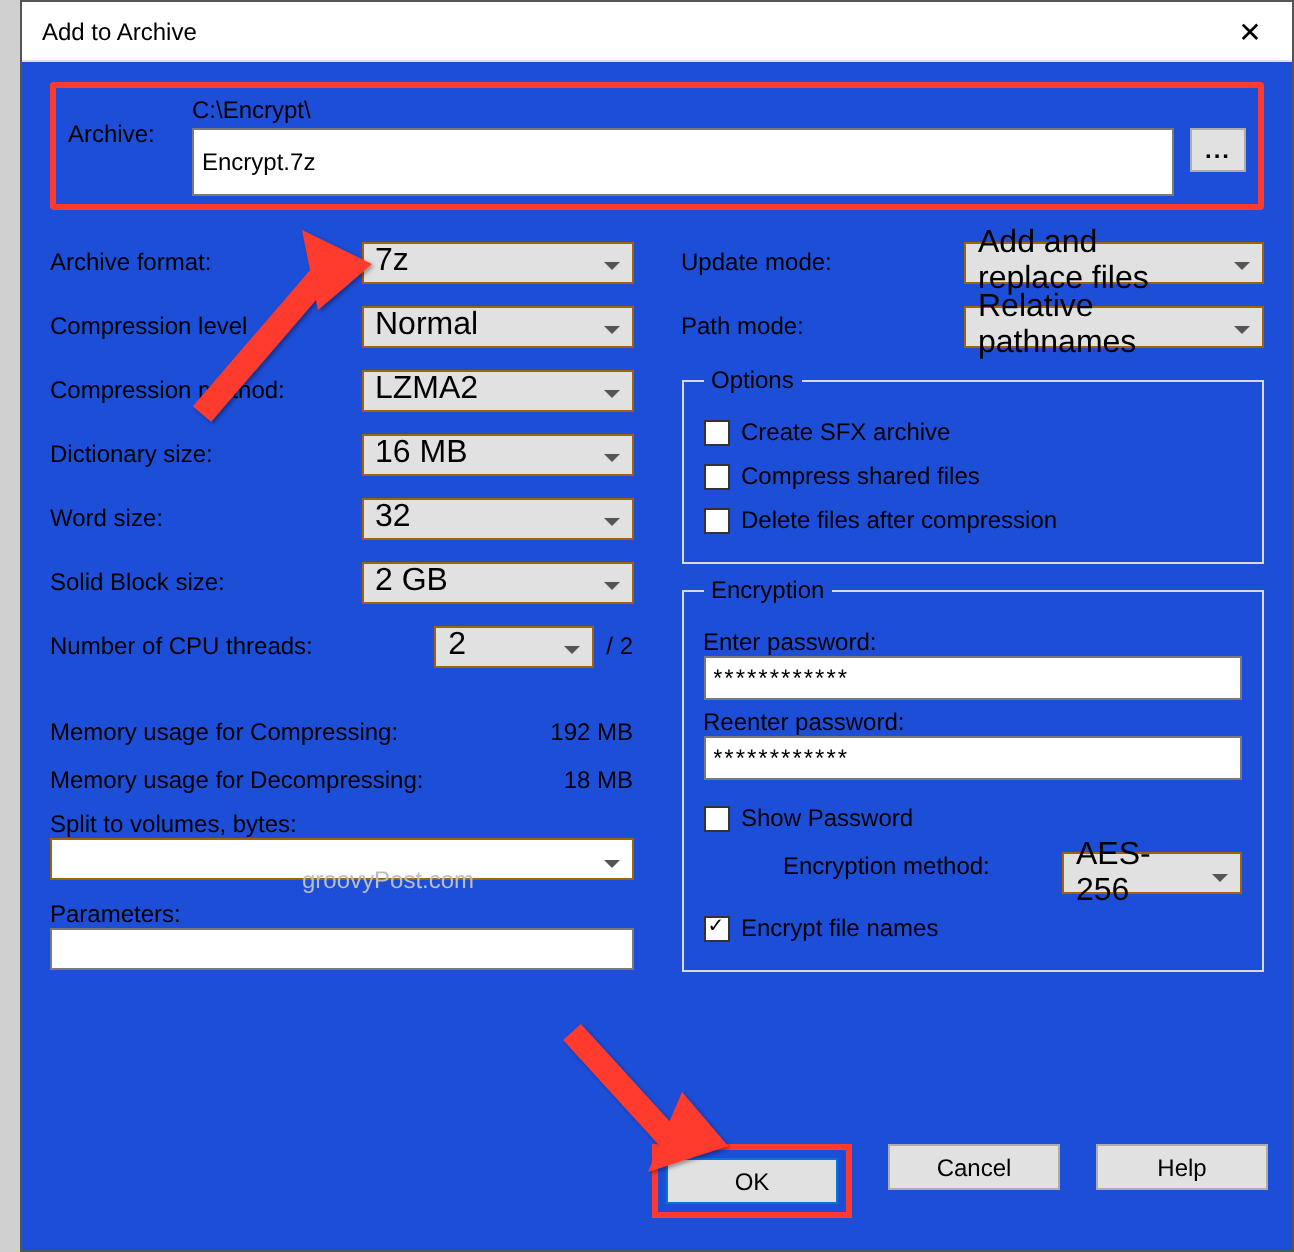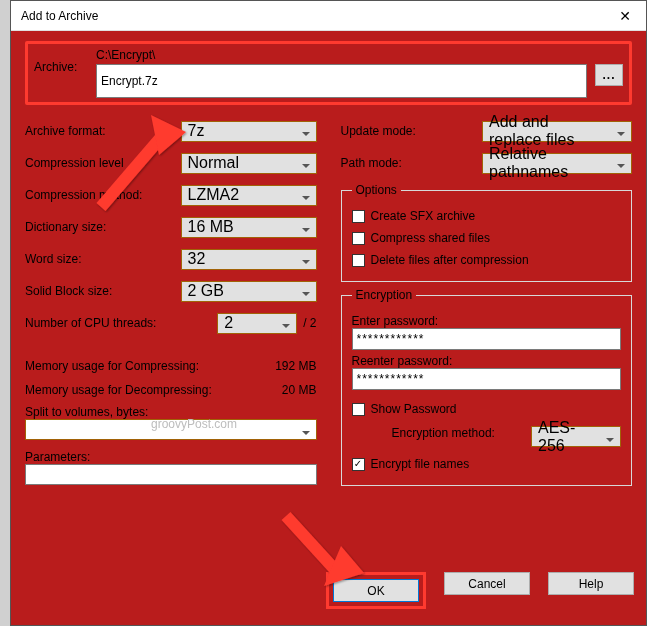--- a/index.html
+++ b/index.html
@@ -12,21 +12,21 @@
     height: 626px;
     overflow: hidden;
     position: relative;
   }
   .dialog {
     position: absolute;
     left: 10px;
     top: 0;
     width: 637px;
     height: 626px;
-    background: #b91c1c;
+    background: #1d4ed8;
     border: 1px solid #555;
     display: flex;
     flex-direction: column;
   }
   .titlebar {
     height: 30px;
     background: #fff;
     border-bottom: 1px solid #e0e0e0;
     display: flex;
     align-items: center;
@@ -171,21 +171,21 @@
     justify-content:center;
   }
   .btn.primary { border:1px solid #0078d7; }
   .ok-wrap{
     border:3px solid #ff3a2f;
     padding:4px;
     display:inline-flex;
   }
   .watermark{
     position:absolute;
-    left:140px; top:386px;
+    left:140px; top:402px;
     color:#bdbdbd;
     font-size:12px;
     pointer-events:none;
   }
   
   .arrow {
     position:absolute;
     pointer-events:none;
   }
   .arrow svg { display:block; }
@@ -274,21 +274,21 @@
             <span>/ 2</span>
           </div>
         </div>
         <div style="height:8px"></div>
         <div class="stat-row">
           <span>Memory usage for Compressing:</span>
           <span>192 MB</span>
         </div>
         <div class="stat-row">
           <span>Memory usage for Decompressing:</span>
-          <span>20 MB</span>
+          <span>18 MB</span>
         </div>
         <div style="height:8px"></div>
         <div>Split to volumes, bytes:</div>
         <div class="combobox" style="width:100%; background:#fff;">
             <span></span>
             <span class="chev"></span>
           </div>
         <div style="height:10px"></div>
         <div>Parameters:</div>
         <input class="textinput" value="" style="">

